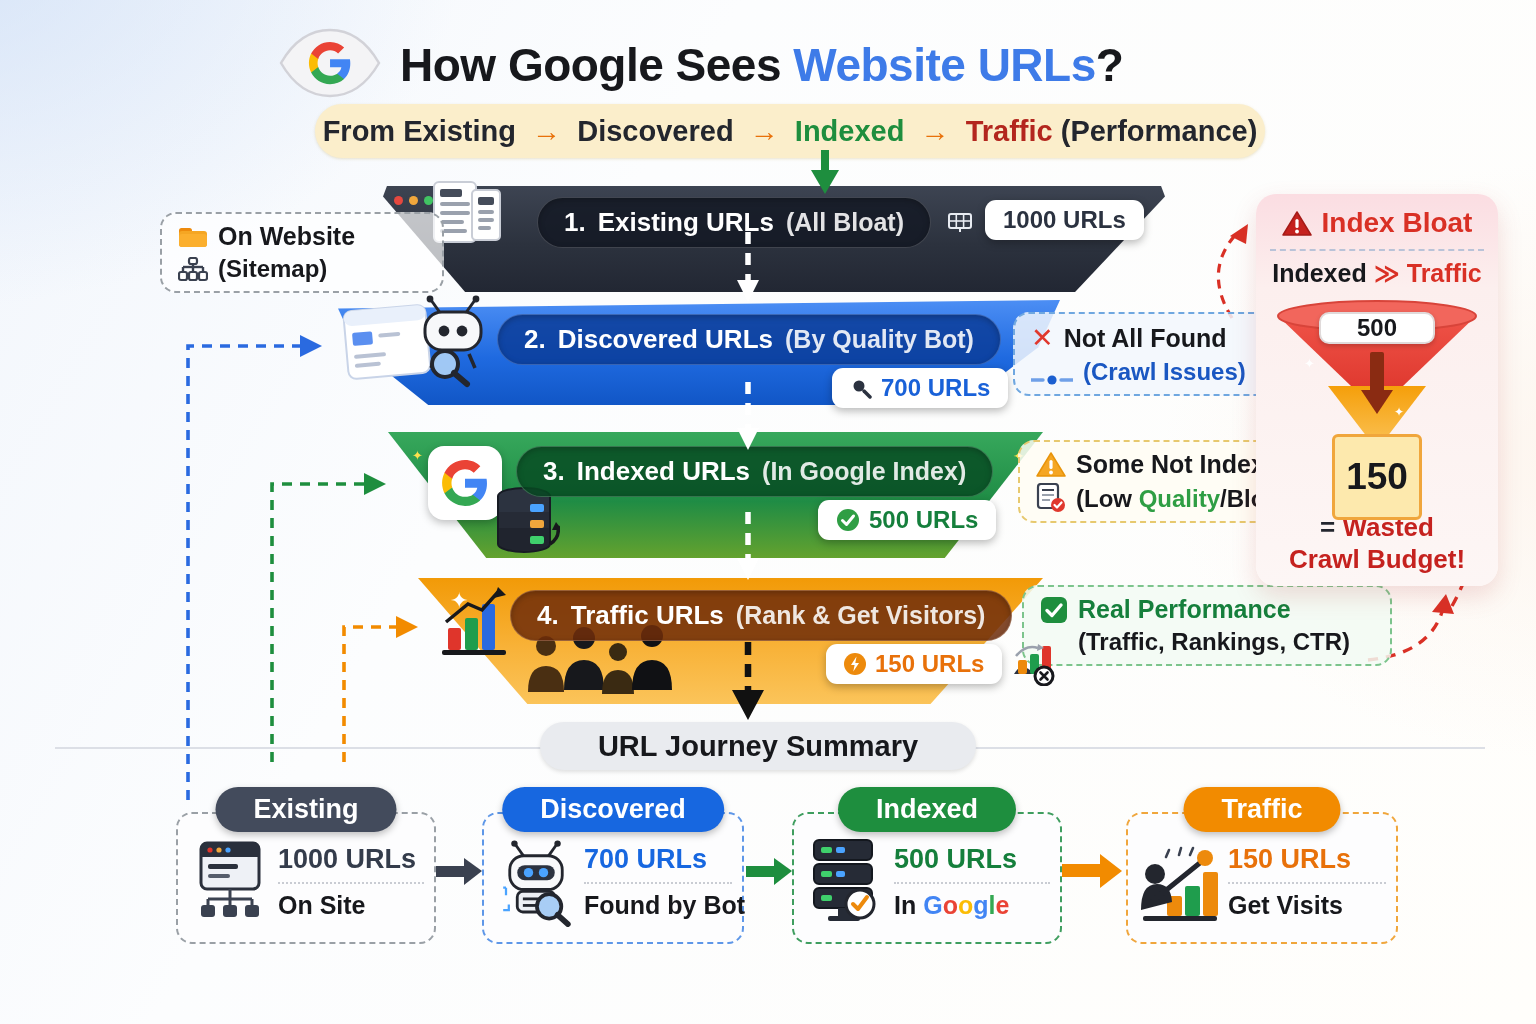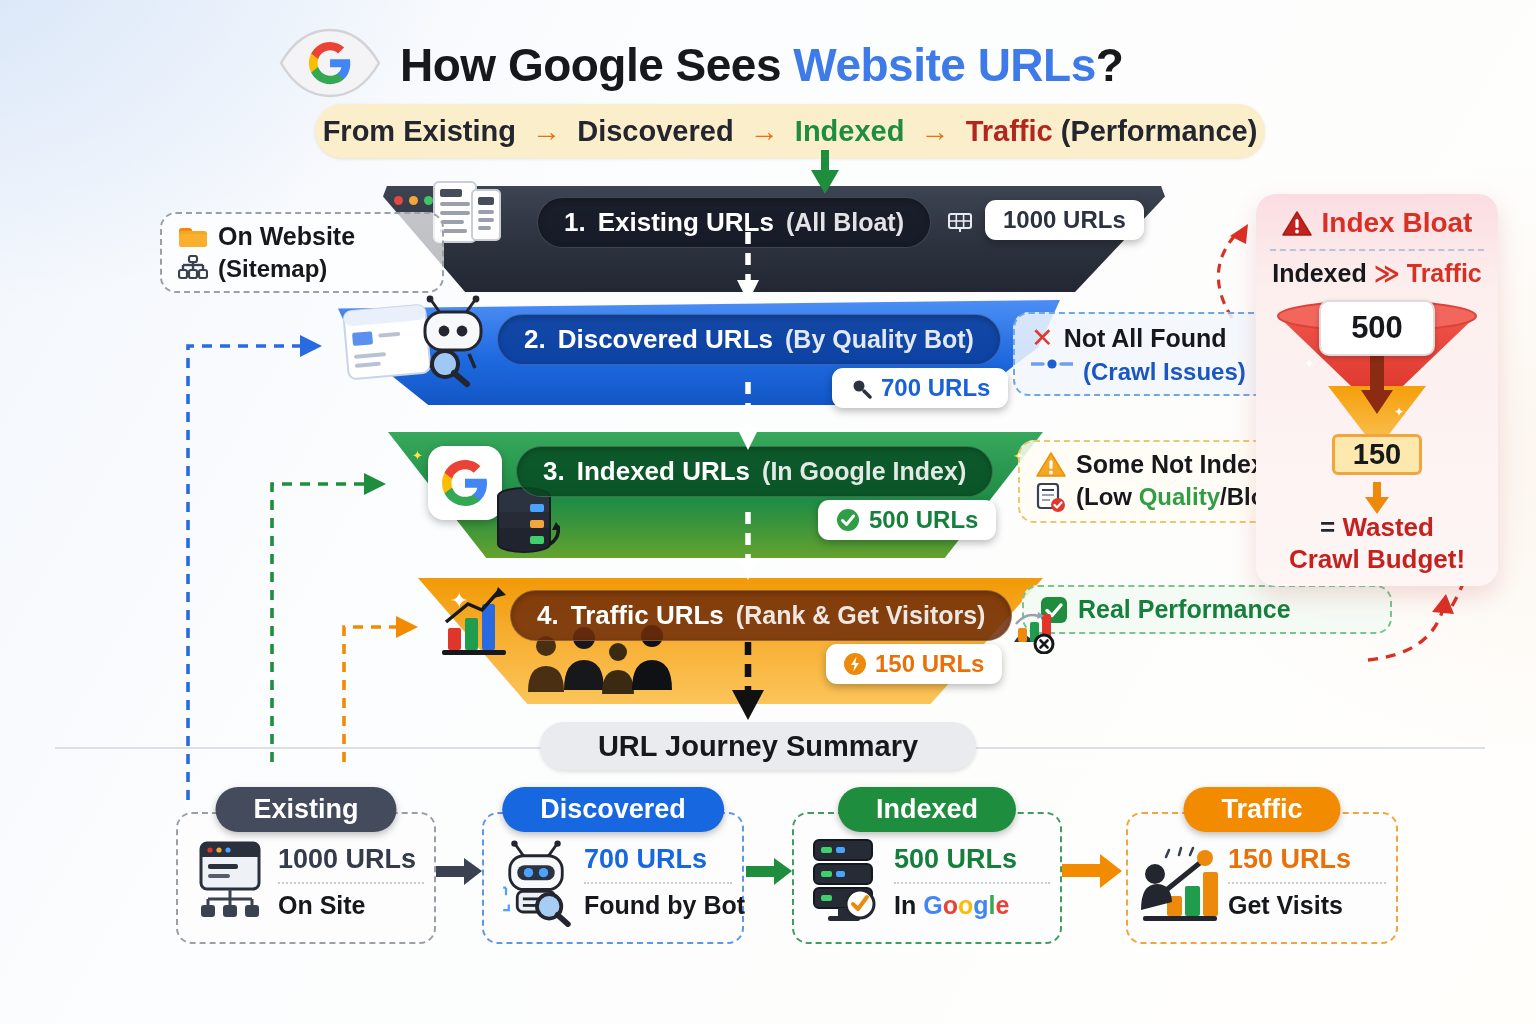--- a/index.html
+++ b/index.html
@@ -39,37 +39,37 @@
 
   .badge{position:absolute;display:inline-flex;align-items:center;gap:9px;background:#fff;border-radius:11px;
     padding:6px 18px;font-size:24px;font-weight:800;white-space:nowrap;z-index:4;
     box-shadow:0 3px 8px rgba(0,0,0,.28);}
   .bdots{position:absolute;display:flex;gap:6px;z-index:4;}
   .bdots i{width:9px;height:9px;border-radius:50%;display:block;}
 
   
   .note{position:absolute;border-radius:16px;padding:8px 16px;z-index:6;background:rgba(255,255,255,.6);}
   .note .l1{display:flex;align-items:center;gap:10px;font-size:25px;font-weight:800;color:#17181c;white-space:nowrap;}
-  .note .l2{display:flex;align-items:flex-start;gap:10px;font-size:24px;font-weight:700;white-space:nowrap;margin-top:4px;}
+  .note .l2{display:flex;align-items:flex-end;gap:10px;font-size:24px;font-weight:700;white-space:nowrap;margin-top:4px;}
   .noteA{border:2.5px dashed #6fa7e0;background:rgba(242,247,253,.85);}
   .noteB{border:2.5px dashed #e7c96f;background:rgba(255,253,243,.85);}
   .noteC{border:2.5px dashed #7cc48c;background:rgba(242,250,243,.85);}
   .noteL{border:2.5px dashed #9aa0a6;background:rgba(255,255,255,.7);}
 
   
   .panel{position:absolute;left:1256px;top:194px;width:242px;height:392px;border-radius:20px;z-index:6;
     background:linear-gradient(180deg,#fbdde2 0%,#fcefee 24%,#fdf6f5 100%);
     box-shadow:0 10px 24px rgba(190,70,70,.18);}
   .panel .hd{display:flex;align-items:center;justify-content:center;gap:10px;padding-top:13px;
     font-size:28px;font-weight:800;color:#D93025;}
   .panel .div{margin:10px 14px 0 14px;border-top:2px dashed #b9c3d8;}
   .panel .cmp{margin-top:8px;text-align:center;font-size:25px;font-weight:800;white-space:nowrap;}
   .vbox{position:absolute;left:50%;transform:translateX(-50%);text-align:center;font-weight:900;color:#17181c;z-index:3;}
-  .v500{top:106px;width:112px;padding:8px 0;font-size:31px;background:#fff;border:2px solid #e0dada;border-radius:10px;box-shadow:0 2px 5px rgba(0,0,0,.2);}
-  .v150{top:240px;width:84px;padding:1px 0;font-size:29px;background:#fde9ad;border:3px solid #f0a63c;border-radius:6px;}
+  .v500{top:118px;width:112px;padding:0 0;font-size:24px;background:#fff;border:2px solid #e0dada;border-radius:10px;box-shadow:0 2px 5px rgba(0,0,0,.2);}
+  .v150{top:240px;width:84px;padding:19px 0;font-size:37px;background:#fde9ad;border:3px solid #f0a63c;border-radius:6px;}
   .wline{position:absolute;left:0;width:100%;text-align:center;font-size:26px;font-weight:900;white-space:nowrap;}
 
   
   .sumline{position:absolute;left:55px;top:747px;width:1430px;height:2px;background:#dcdfe6;z-index:1;}
   .sumpill{position:absolute;left:540px;top:722px;width:436px;height:48px;background:#e9ebef;border-radius:24px;
     display:flex;align-items:center;justify-content:center;font-size:29px;font-weight:800;color:#17181c;z-index:6;
     box-shadow:0 2px 4px rgba(0,0,0,.12);}
   .card{position:absolute;top:812px;height:128px;border-radius:16px;background:#fdfdfe;z-index:6;}
   .card .pillhead{position:absolute;top:-27px;left:50%;transform:translateX(-50%);padding:7px 38px;border-radius:27px;
     color:#fff;font-weight:800;font-size:27px;white-space:nowrap;box-shadow:0 3px 7px rgba(0,0,0,.25);}
@@ -342,20 +342,23 @@
     </div>
   </div>
 
   <div class="note noteC" style="left:1022px;top:585px;width:334px;">
     <div class="l1" style="color:#157f3c;">
       <svg width="28" height="28" viewBox="0 0 28 28">
         <rect x="1" y="1" width="26" height="26" rx="6" fill="#1e8e3e"></rect>
         <polyline points="7,14.5 12,19.5 21,9" fill="none" stroke="#fff" stroke-width="3.4" stroke-linecap="round" stroke-linejoin="round"></polyline>
       </svg>
       <span>Real Performance</span>
+    </div>
+    <div class="l2" style="color:#17181c;margin-left:38px;">
+      <span>(Traffic, Rankings, CTR)</span>
     </div>
     <div class="abs" style="left:-14px;bottom:-22px;">
       <svg width="52" height="48" viewBox="0 0 52 48">
         <path d="M4 36 q8 -14 20 0 z" fill="#2b3240"></path>
         <rect x="8" y="22" width="9" height="14" rx="2" fill="#ED8A0C"></rect>
         <rect x="20" y="16" width="9" height="20" rx="2" fill="#1f9d4d"></rect>
         <rect x="32" y="8" width="9" height="28" rx="2" fill="#df352b"></rect>
         <path d="M6 18 q10 -12 22 -8" fill="none" stroke="#9aa1ad" stroke-width="2.5"></path>
         <polygon points="28,6 34,10 27,13" fill="#9aa1ad"></polygon>
         <circle cx="34" cy="38" r="9" fill="#fff" stroke="#17181c" stroke-width="3"></circle>

